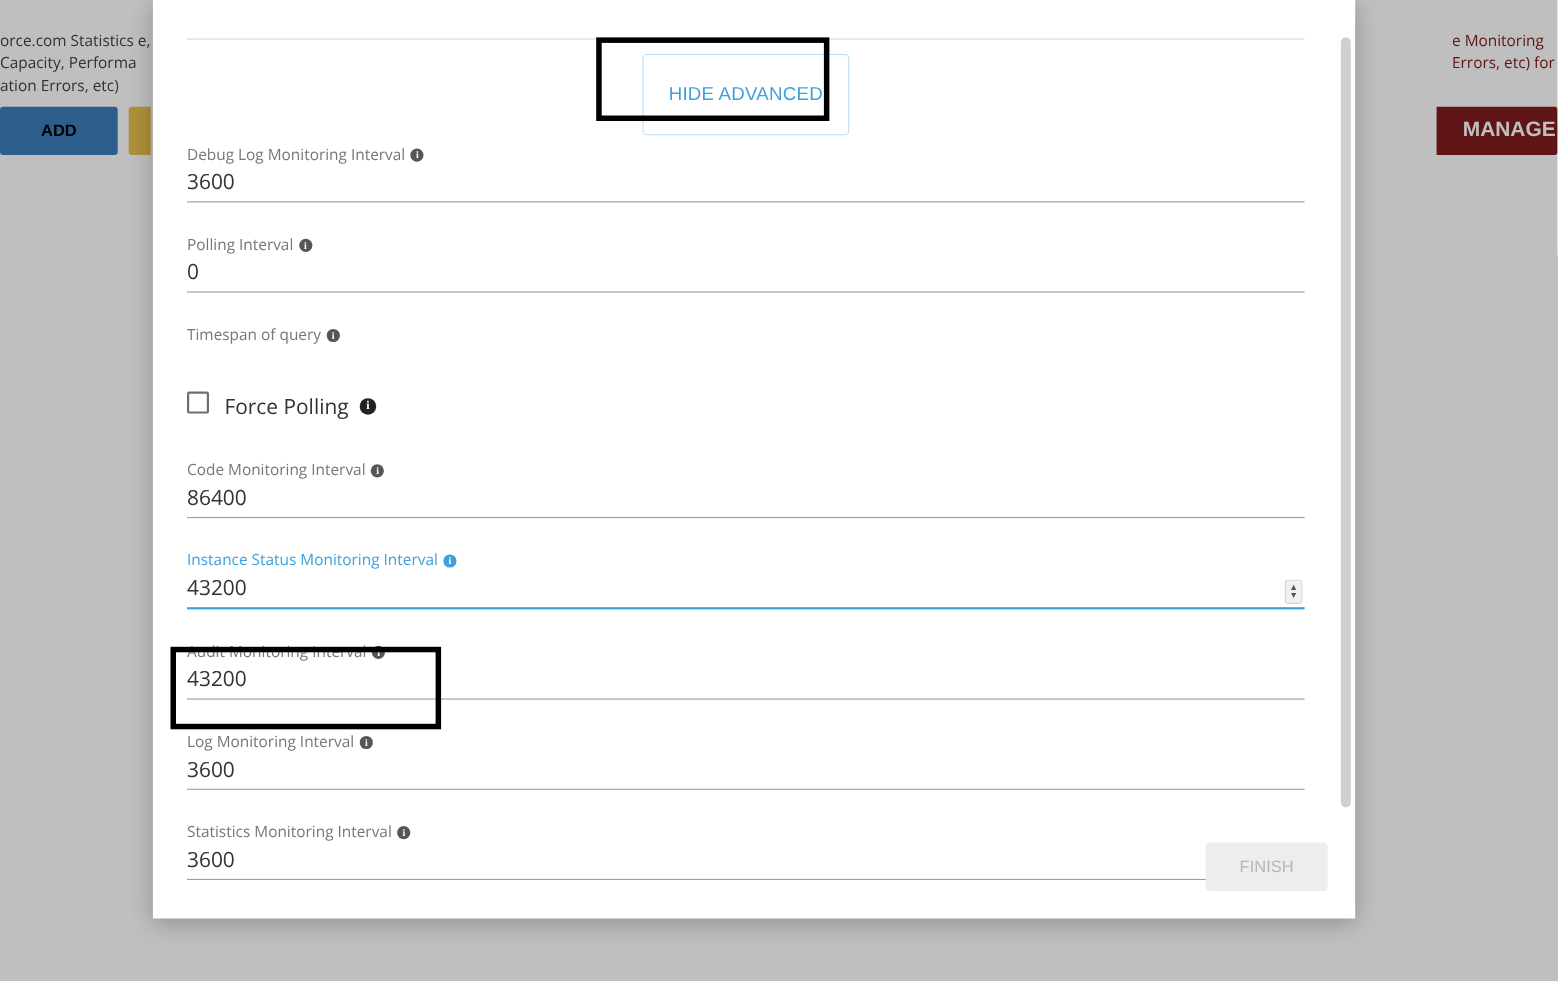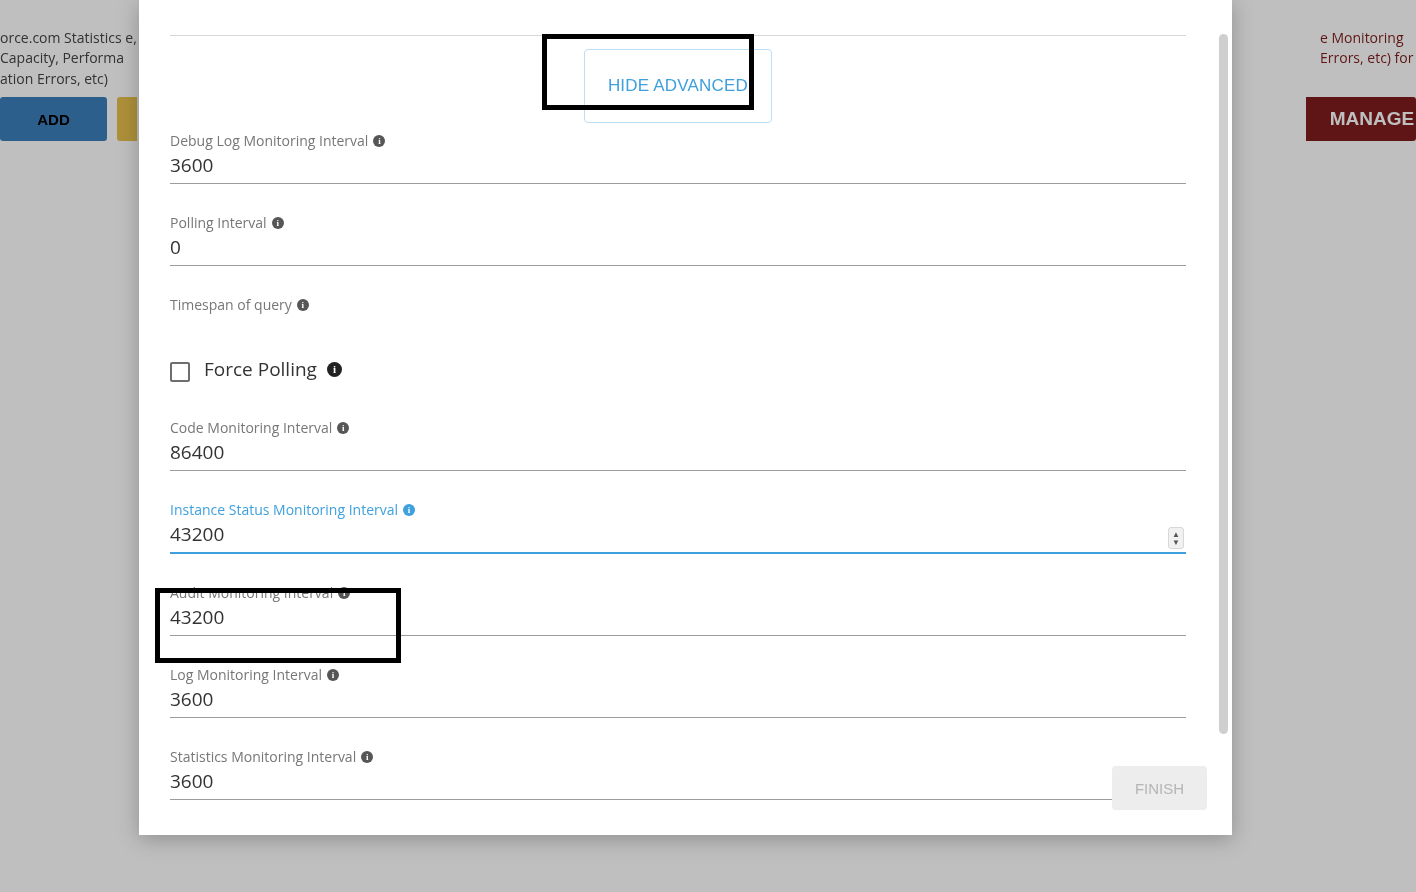--- a/index.html
+++ b/index.html
@@ -225,21 +225,21 @@
     .spinner-ctrl .arrow {
       font-size: 8px;
       color: #555;
       line-height: 8px;
       cursor: pointer;
       user-select: none;
     }
 
     .checkbox-row {
       display: flex;
-      align-items: flex-end;
+      align-items: flex-start;
       gap: 14px;
       margin: 42px 0 36px 0;
     }
     .checkbox-box {
       width: 20px;
       height: 20px;
       border: 2px solid #6e6e6e;
       border-radius: 2px;
       cursor: pointer;
       background: #fff;
@@ -259,21 +259,21 @@
       left: 155px;
       top: 588px;
       width: 246px;
       height: 75px;
     }
 
     .finish-btn {
       position: absolute;
       right: 25px;
       bottom: 25px;
-      width: 95px;
+      width: 111px;
       height: 44px;
       background: #ededed;
       color: #b5b5b5;
       font-size: 15px;
       font-weight: 500;
       border: none;
       border-radius: 4px;
       cursor: not-allowed;
       display:flex;align-items:center;justify-content:center;
     }

